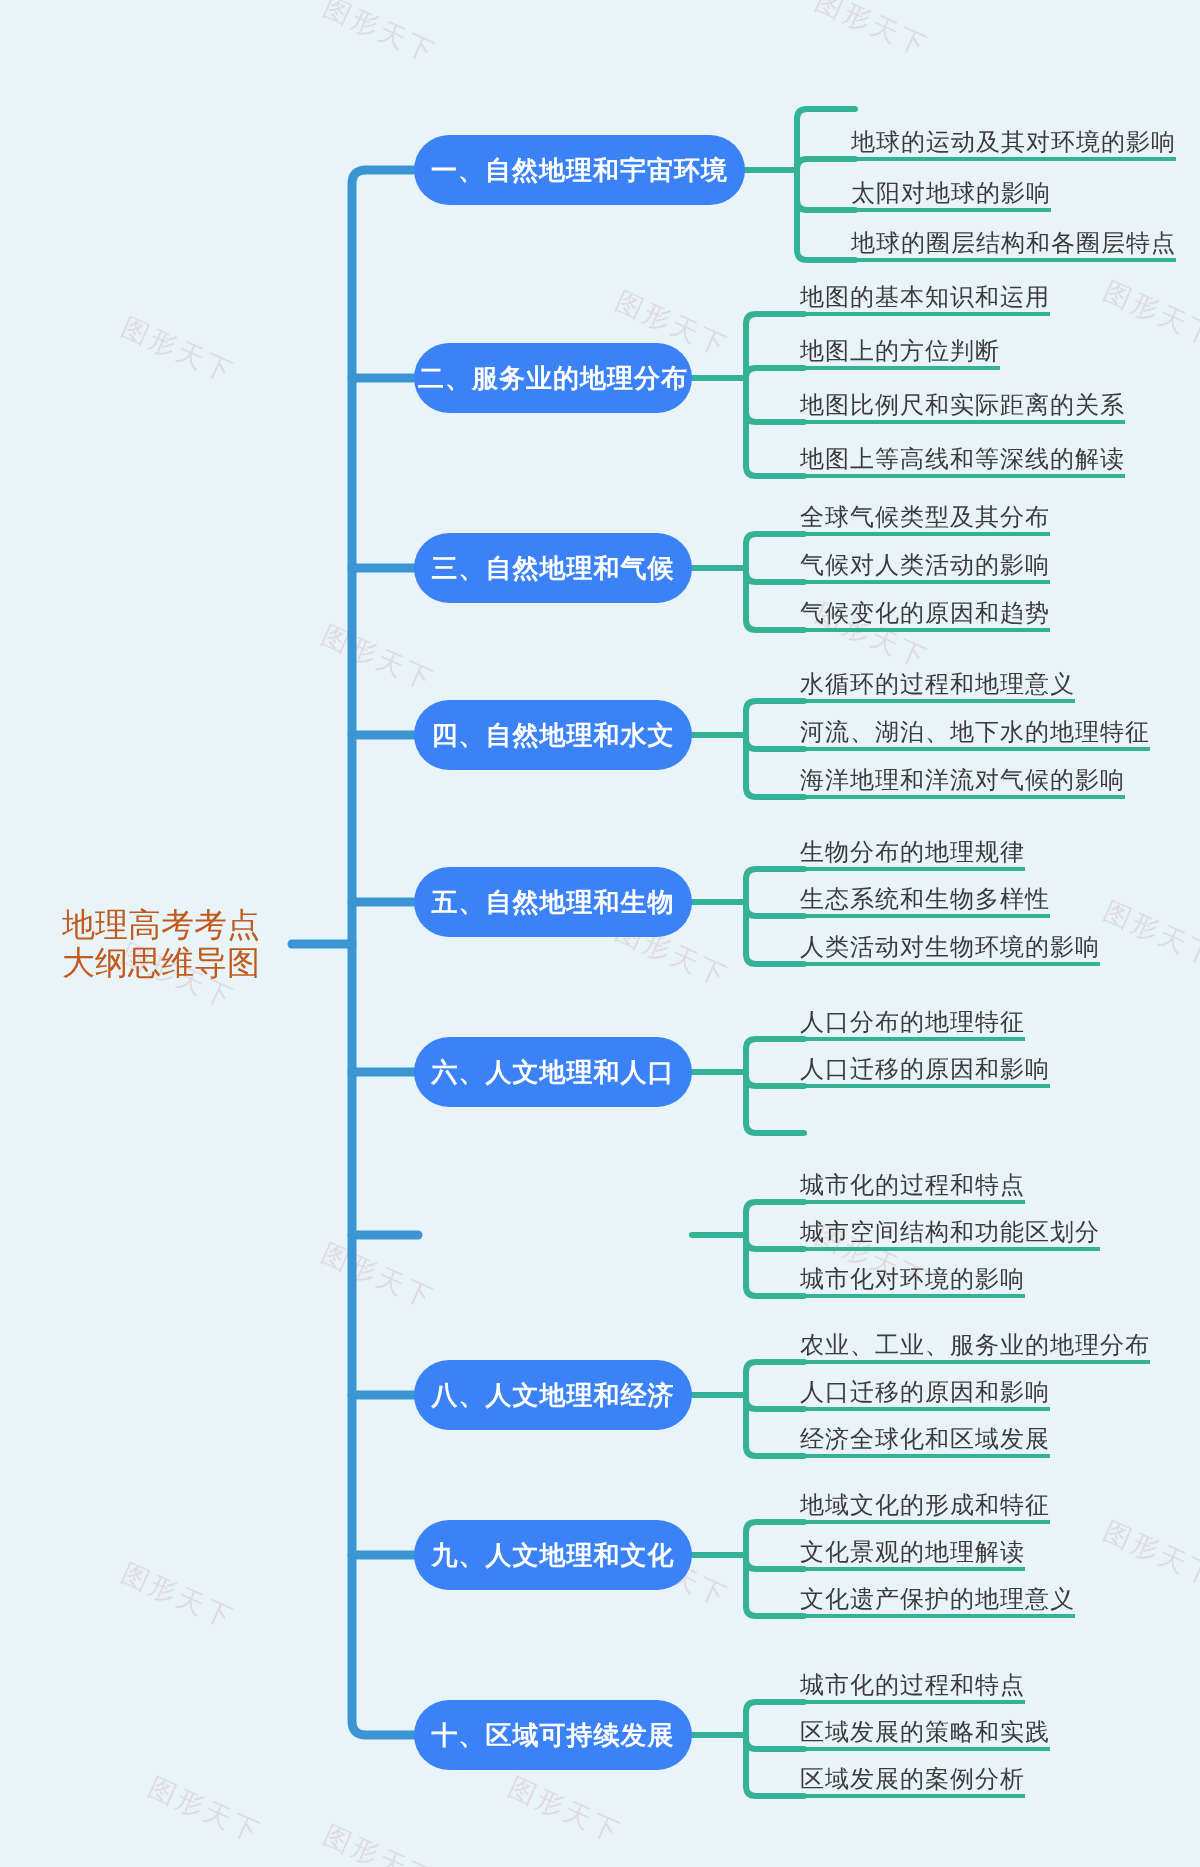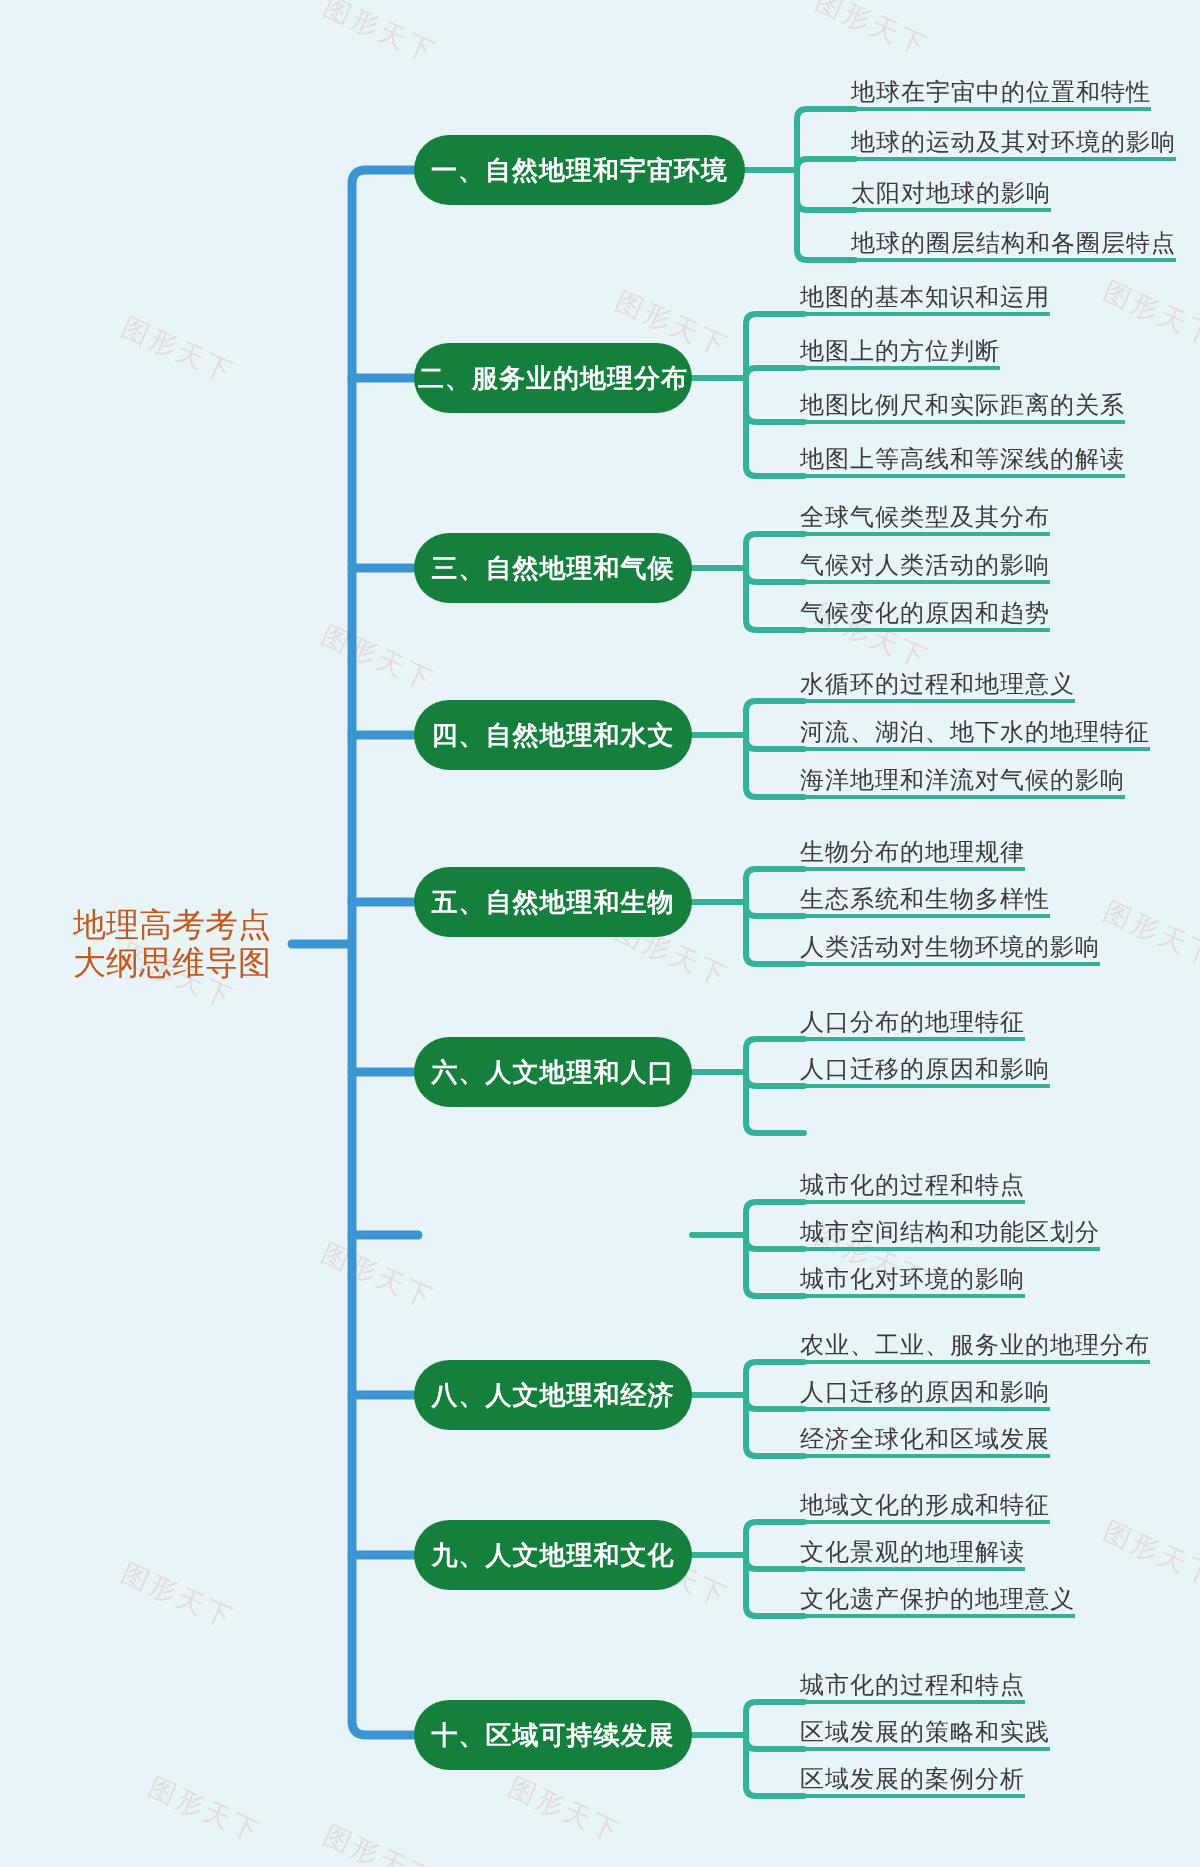--- a/index.html
+++ b/index.html
@@ -21,28 +21,28 @@
     white-space:nowrap;
     user-select:none;
   }
   .root-node{
     position:absolute;
     left:62px;top:906px;
     width:220px;
     color:#C25A1E;
     font-size:33px;
     line-height:38px;
-    text-align:center;
+    text-align:left;
     white-space:nowrap;
   }
   .pill{
     position:absolute;
     left:414px;
     height:70px;
-    background:#15803d;
+    background:#3b82f6;
     border-radius:35px;
     color:#ffffff;
     font-size:26px;
     font-weight:600;
     display:flex;
     align-items:center;
     justify-content:center;
     box-sizing:border-box;
     white-space:nowrap;
     letter-spacing:1px;
@@ -178,21 +178,20 @@
   <div class="pill" style="top:1360px;width:278px">
       <span>八、人文地理和经济</span>
     </div>
   <div class="pill" style="top:1520px;width:278px">
       <span>九、人文地理和文化</span>
     </div>
   <div class="pill" style="top:1700px;width:278px">
       <span>十、区域可持续发展</span>
     </div>
 
-  <div class="leaf" style="left:851px;top:77px">地球在宇宙中的位置和特性</div>
   <div class="leaf" style="left:851px;top:127px">地球的运动及其对环境的影响</div>
   <div class="leaf" style="left:851px;top:178px">太阳对地球的影响</div>
   <div class="leaf" style="left:851px;top:228px">地球的圈层结构和各圈层特点</div>
 
   <div class="leaf" style="left:800px;top:282px">地图的基本知识和运用</div>
   <div class="leaf" style="left:800px;top:336px">地图上的方位判断</div>
   <div class="leaf" style="left:800px;top:390px">地图比例尺和实际距离的关系</div>
   <div class="leaf" style="left:800px;top:444px">地图上等高线和等深线的解读</div>
 
   <div class="leaf" style="left:800px;top:502px">全球气候类型及其分布</div>

